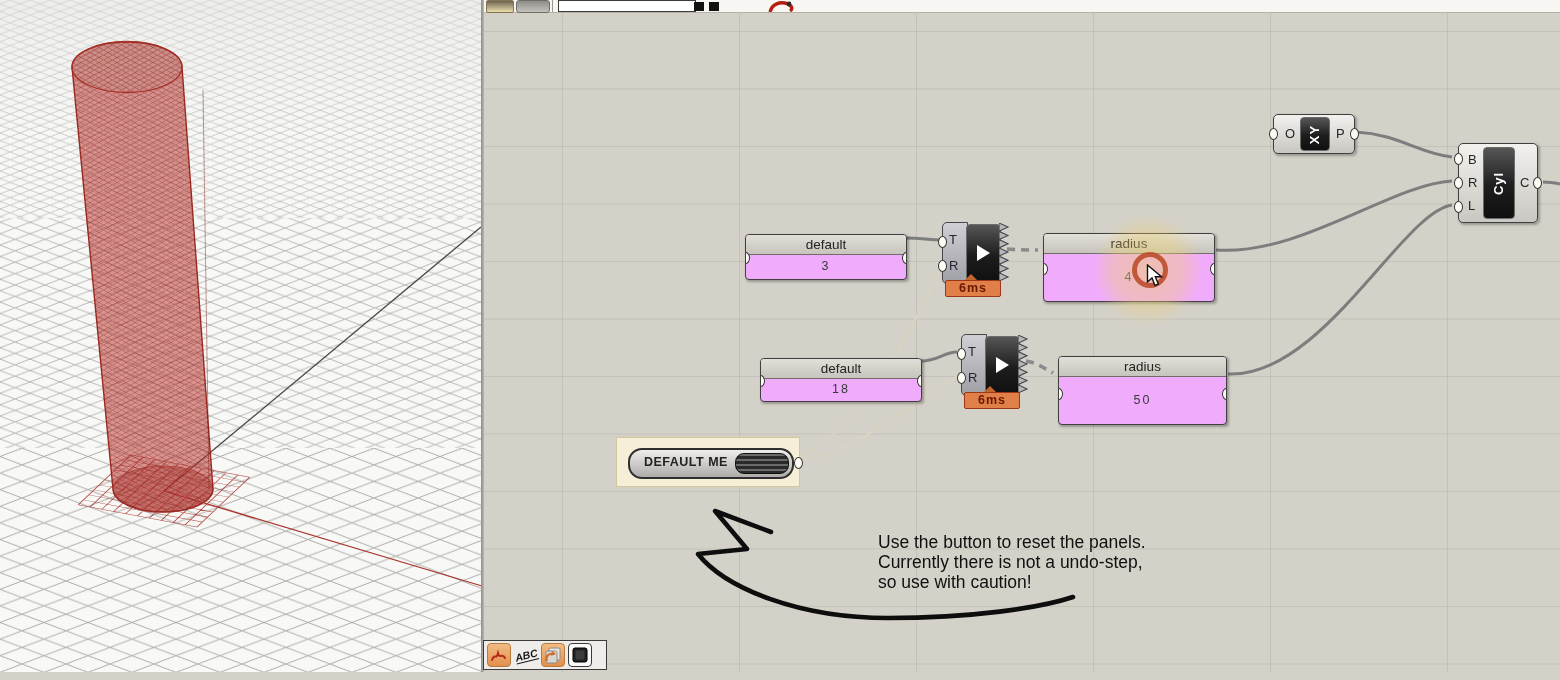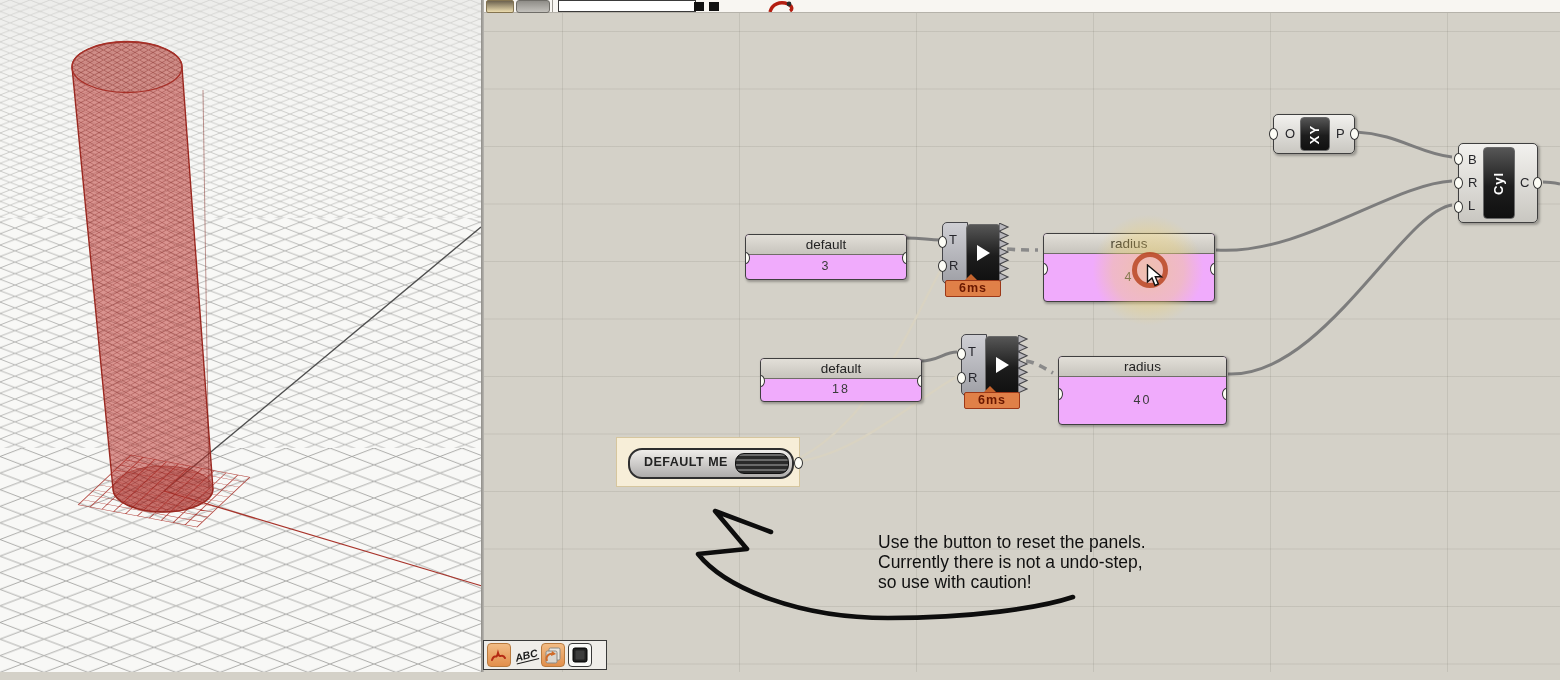--- a/index.html
+++ b/index.html
@@ -238,21 +238,21 @@
     </div>
     <svg style="position:absolute;left:57px;top:1px;" width="11" height="58" viewBox="0 0 11 58">
       <path d="M0,0 L9,4.1 L0,8.3 L9,12.4 L0,16.6 L9,20.7 L0,24.9 L9,29 L0,33.1 L9,37.3 L0,41.4 L9,45.6 L0,49.7 L9,53.9 L0,58 Z" fill="#b7b6bb" stroke="#46464a" stroke-width="1.1"></path>
     </svg>
     <div class="tag-tri" style="left:22px;top:52px;"></div>
     <div class="tag" style="left:3px;top:58px;width:54px;height:15px;">6ms</div>
   </div>
 
   <div class="node panel" style="left:1058px;top:338px;width:167px;height:67px;">
     <div class="panel-header">radius</div>
-    <div class="panel-body" style="height:45px;">40</div>
+    <div class="panel-body" style="height:45px;">50</div>
     <div class="port" style="left:-5px;top:31px;"></div>
     <div class="port" style="right:-5px;top:31px;"></div>
   </div>
 
   <div class="node cap" style="left:1273px;top:114px;width:80px;height:38px;">
     <div class="cap-label" style="left:11px;top:11px;">O</div>
     <div class="darkicon" style="left:26px;top:2px;width:28px;height:32px;">
       <span class="vtext">XY</span>
     </div>
     <div class="cap-label" style="left:62px;top:11px;">P</div>

